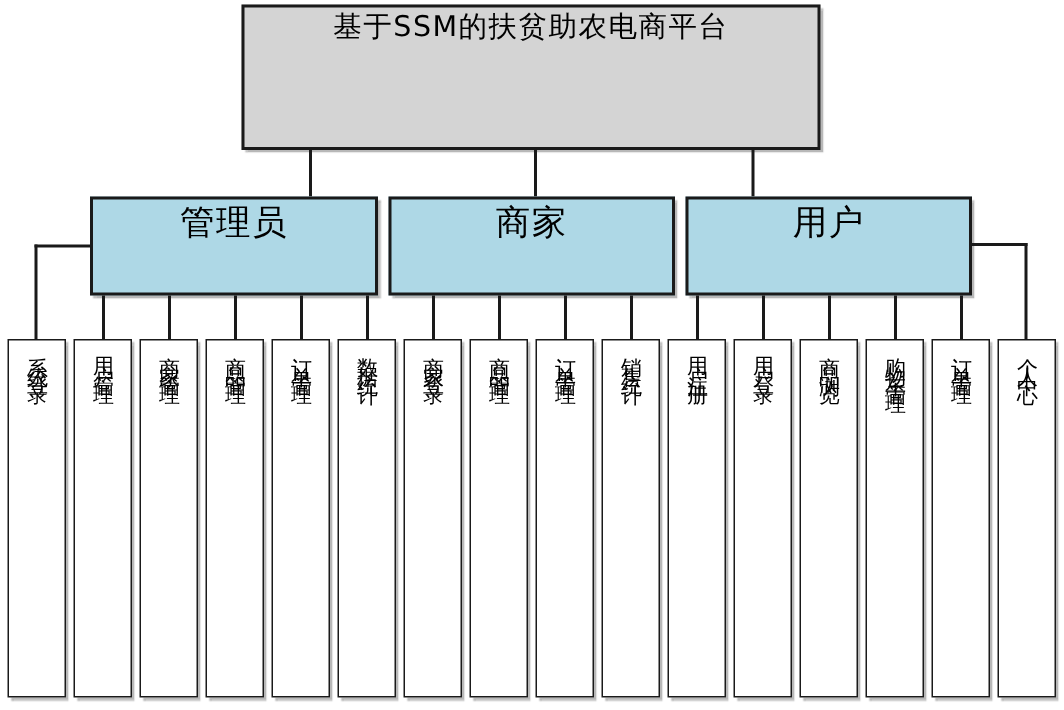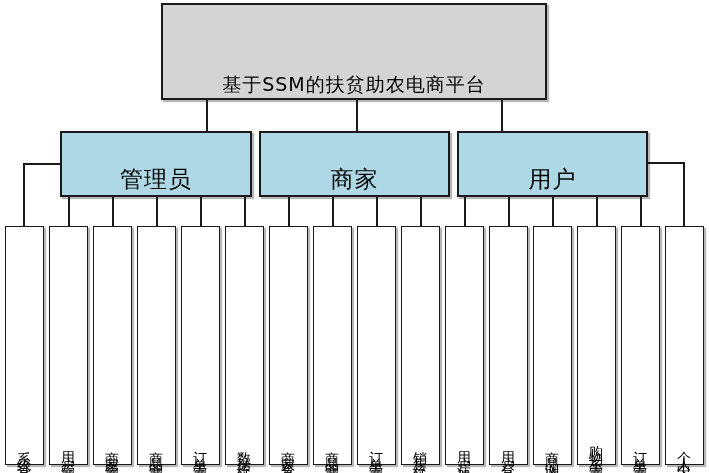--- a/index.html
+++ b/index.html
@@ -8,21 +8,21 @@
     position: relative;
     width: 709px;
     height: 473px;
     background: #ffffff;
     overflow: hidden;
   }
   .box {
     position: absolute;
     box-sizing: border-box;
     display: flex;
-    align-items: flex-end;
+    align-items: flex-start;
     justify-content: center;
     border: 2px solid var(--line, #1a1a1a);
     box-shadow: 2px 2px 1px rgba(0,0,0,0.28);
     color: #000000;
   }
   .root-box {
     left: 161px; top: 3px; width: 386px; height: 97px;
     background: var(--root-fill, #d4d4d4);
     font-size: 19px;
     letter-spacing: 1px;

